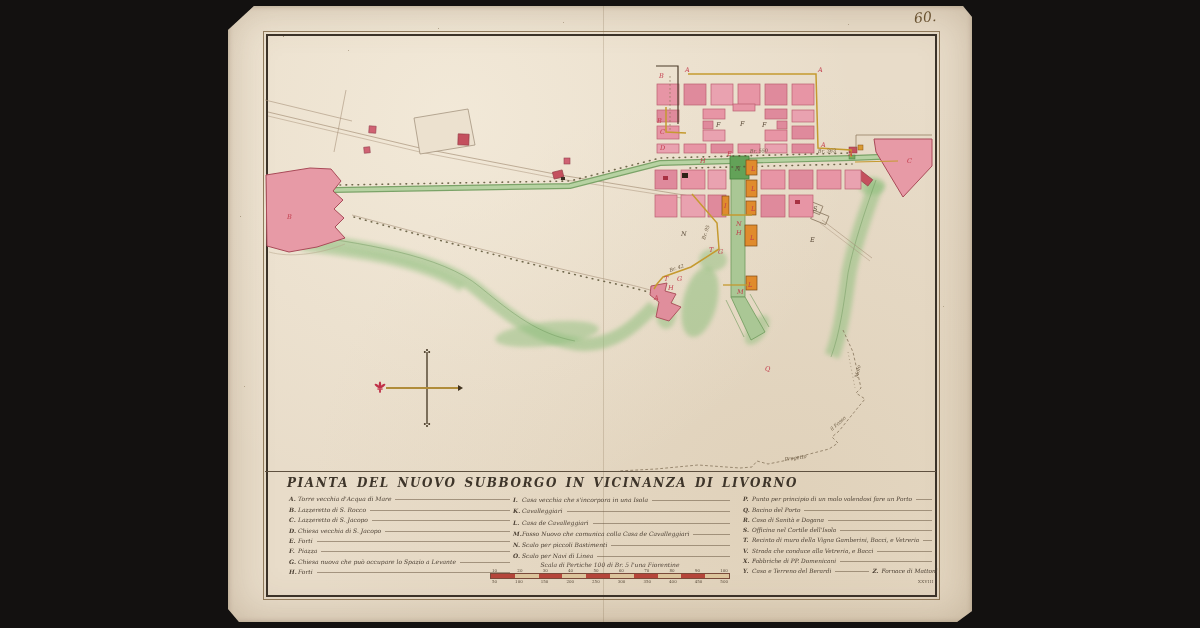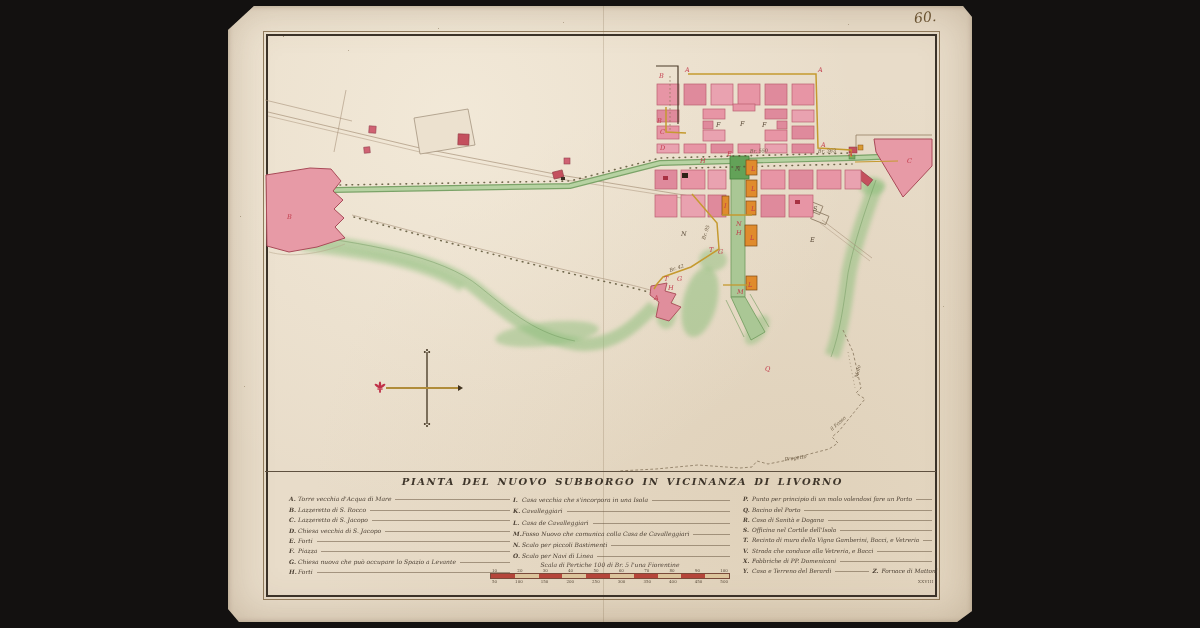--- a/index.html
+++ b/index.html
@@ -21,22 +21,22 @@
           210px 22px 0 rgba(110,88,58,.45),335px 16px 0 rgba(110,88,58,.4),
           12px 210px 0 rgba(110,88,58,.45),16px 380px 0 rgba(110,88,58,.4),
           620px 18px 0 rgba(110,88,58,.4),715px 300px 0 rgba(110,88,58,.35);}
   .frame-outer{position:absolute;left:35px;top:25px;width:675px;height:567px;
                border:1px solid rgba(128,104,72,.85);}
   .frame-inner{position:absolute;inset:2px;border:2px solid #3b3228;}
   .map-svg{position:absolute;left:35px;top:25px;}
   
   .legend{position:absolute;left:37px;top:465px;width:671px;height:127px;
           border-top:1px solid #5f5140;color:#4c4034;}
-  .map-title{position:absolute;left:0;right:0;top:4px;text-align:center;transform:translateX(22px);
-             font-style:italic;font-weight:bold;font-size:10px;letter-spacing:1.6px;
+  .map-title{position:absolute;left:0;right:0;top:4px;transform:translateX(22px);
+             font-style:italic;font-weight:bold;font-size:12px;letter-spacing:1.6px;
              word-spacing:2px;color:#3e352a;white-space:nowrap;}
   .lcol{position:absolute;top:20px;font-style:italic;}
   .c1{left:24px;width:224px;font-size:6px;}
   .c2{left:248px;width:220px;font-size:6px;}
   .c3{left:478px;width:192px;font-size:5.8px;}
   .c1 .lrow{height:10.4px;} .c2 .lrow{height:11.2px;} .c3 .lrow{height:10.3px;}
   .lrow{display:flex;align-items:flex-end;white-space:nowrap;}
   .ltr{width:9px;flex:none;font-weight:bold;}
   .ltx{flex:none;}
   .lead{flex:1;min-width:6px;margin:0 3px 2px 4px;border-bottom:.8px solid rgba(108,90,68,.55);}

